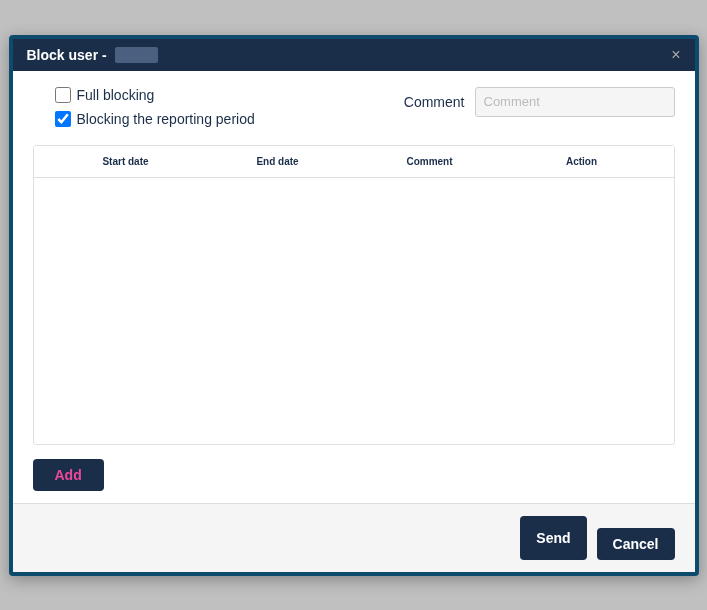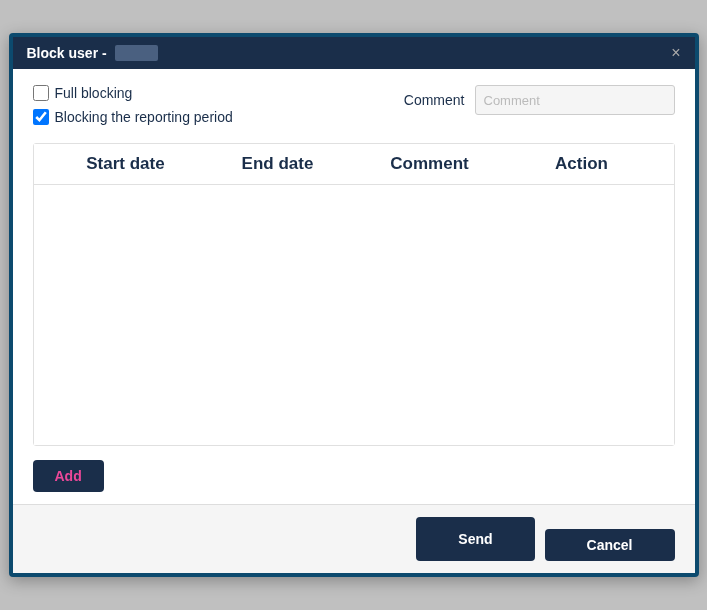--- a/index.html
+++ b/index.html
@@ -55,20 +55,21 @@
       flex-direction: column;
       gap: 8px;
     }
     .checkbox-label {
       display: flex;
       align-items: center;
       gap: 6px;
       font-size: 14px;
       color: #1a2e4a;
       cursor: pointer;
+      margin-left: 22px;
     }
     .checkbox-label input[type="checkbox"] {
       width: 16px;
       height: 16px;
       cursor: pointer;
     }
     .comment-section {
       display: flex;
       align-items: center;
       gap: 10px;
@@ -97,21 +98,21 @@
       min-height: 300px;
     }
     .table-header {
       display: grid;
       grid-template-columns: 1fr 1fr 1fr 1fr;
       background: #fff;
       border-bottom: 1px solid #e0e0e0;
       padding: 10px 16px;
     }
     .table-col-header {
-      font-size: 17px;
+      font-size: 10px;
       color: #1a2e4a;
       font-weight: bold;
       text-align: center;
     }
     .table-body {
       min-height: 260px;
       background: #fff;
     }
     .add-btn {
       background: #1a2e4a;
@@ -125,21 +126,21 @@
     }
     .modal-footer {
       background: #f5f5f5;
       border-top: 1px solid #ddd;
       padding: 12px 20px;
       display: flex;
       justify-content: flex-end;
       gap: 10px;
     }
     .footer-btn {
-      padding: 8px 42px;
+      padding: 8px 16px;
       border: none;
       border-radius: 4px;
       font-size: 14px;
       font-weight: bold;
       cursor: pointer;
     }
     .send-btn {
       background: #1a2e4a;
       color: #fff;
     }

